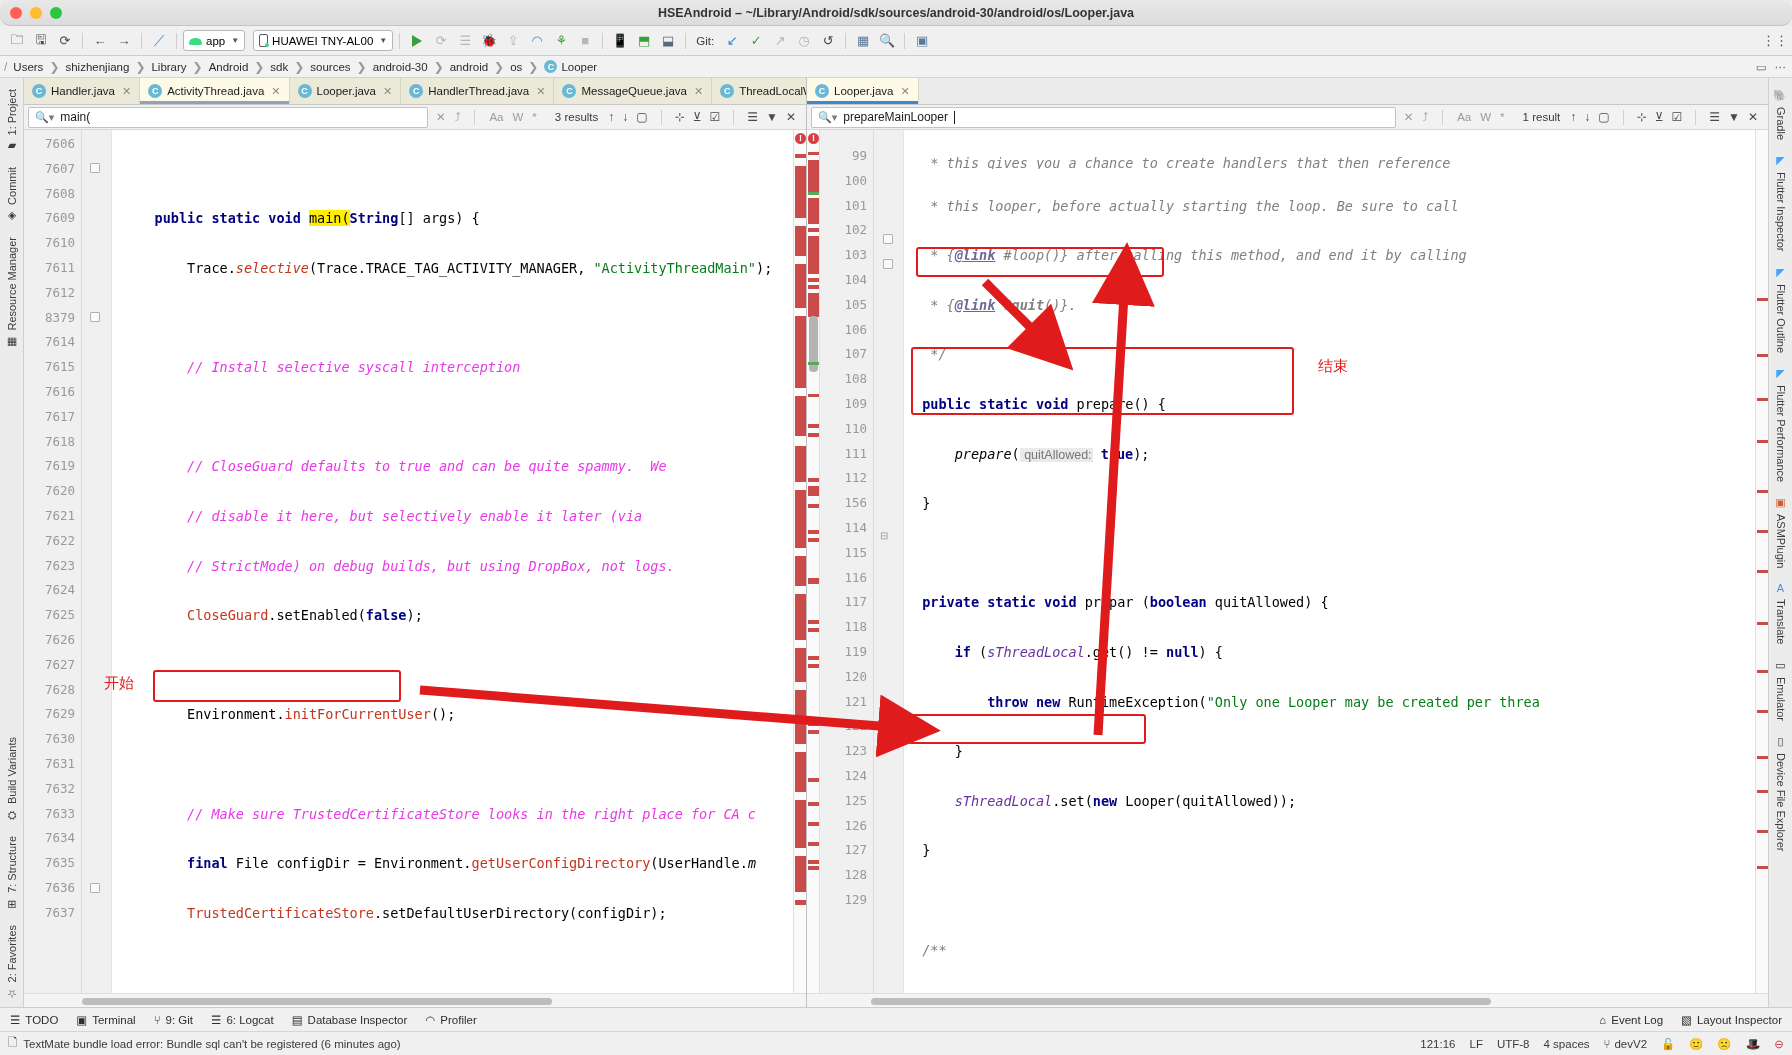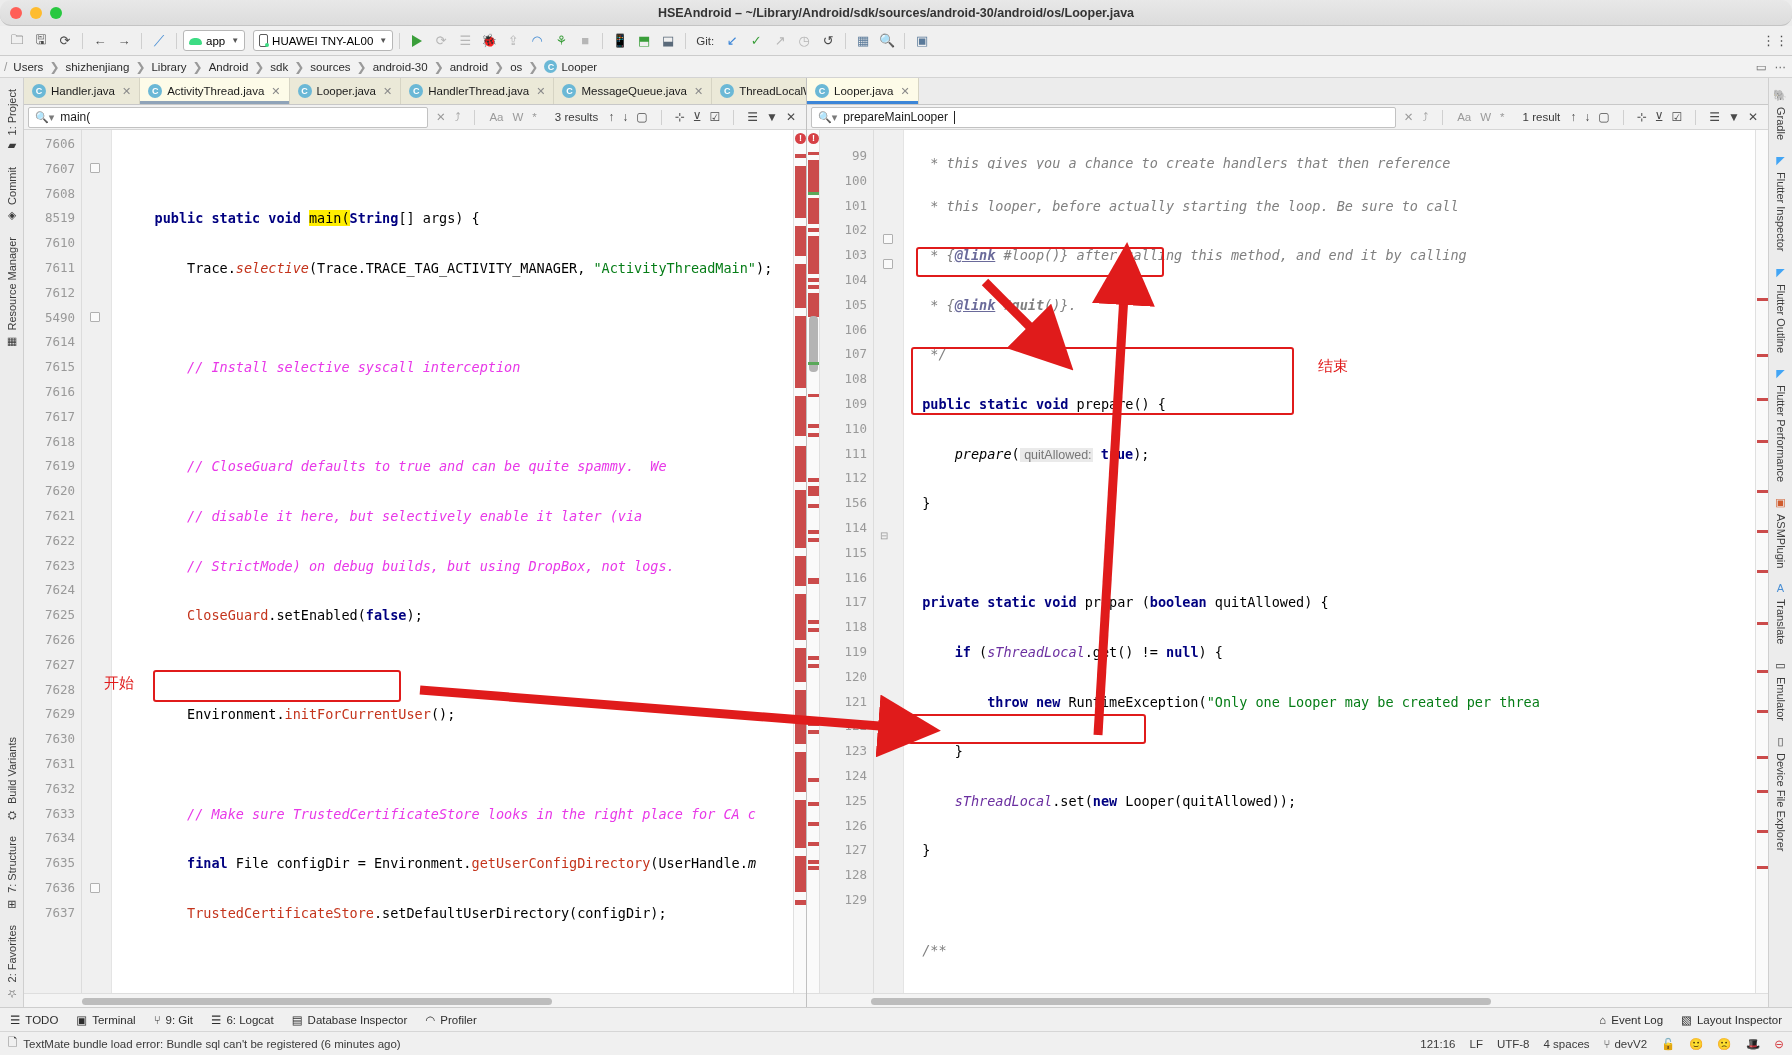--- a/index.html
+++ b/index.html
@@ -408,25 +408,25 @@
               <span>▼</span>
               <span>✕</span>
             </div>
           </div>
 
           <div class="codearea">
             <div class="gutter l">
               <div class="gl">7606</div>
               <div class="gl">7607<span class="runmark"></span></div>
               <div class="gl">7608</div>
-              <div class="gl">8519</div>
+              <div class="gl">7609</div>
               <div class="gl">7610</div>
               <div class="gl">7611</div>
               <div class="gl">7612</div>
-              <div class="gl">5490</div>
+              <div class="gl">8379</div>
               <div class="gl">7614</div>
               <div class="gl">7615</div>
               <div class="gl">7616</div>
               <div class="gl">7617</div>
               <div class="gl">7618</div>
               <div class="gl">7619</div>
               <div class="gl">7620</div>
               <div class="gl">7621</div>
               <div class="gl">7622</div>
               <div class="gl">7623</div>

